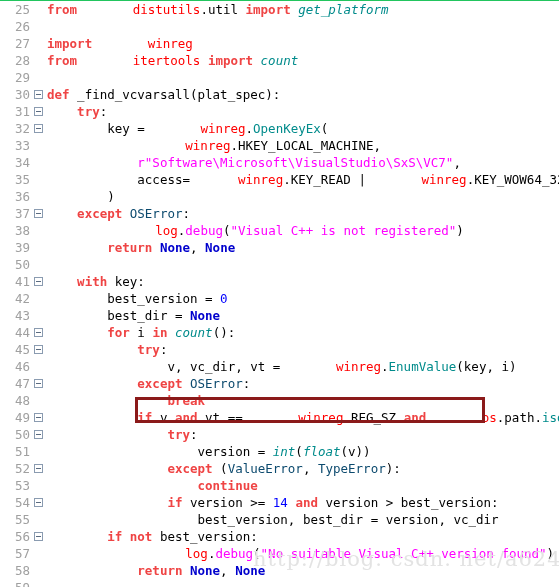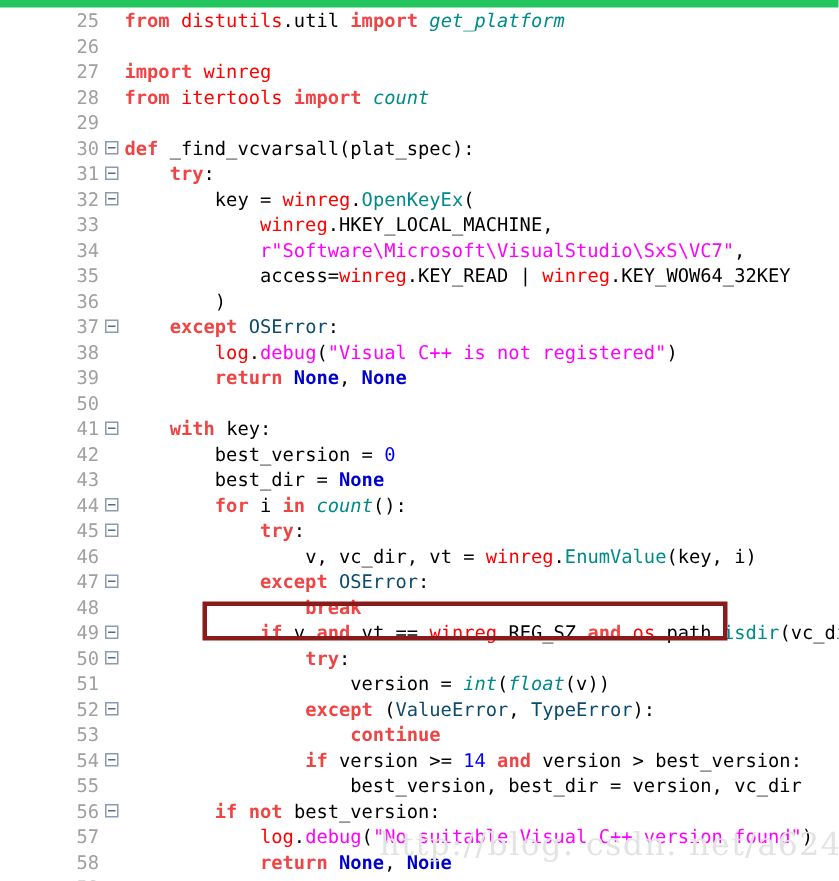--- a/index.html
+++ b/index.html
@@ -6,24 +6,23 @@
   body{
     width:559px;height:587px;
     background:#ffffff;
     font-family:"DejaVu Sans Mono","Liberation Mono",monospace;
     overflow:hidden;
     position:relative;
   }
   #editor{
     position:absolute;left:0;top:0;width:559px;height:587px;
     background:#ffffff;
-    border-top:5px solid #22c55e;
+    border-top:1px solid #22c55e;
     box-sizing:border-box;
     overflow:hidden;
-    padding-left:36px;
   }
   .line{
     position:relative;
     height:17px;
     line-height:17px;
     white-space:pre;
     font-size:12.5px;
   }
   .lnum{
     position:absolute;left:0;top:0;width:30px;
@@ -42,21 +41,21 @@
   .fold::before{
     content:"";position:absolute;left:1px;top:3px;width:5px;height:1px;background:#5a6b80;
   }
   .code{
     position:absolute;left:47px;top:0;
     white-space:pre;
     font-size:12.5px;
   }
   
   .kw   {color:#ef4444;font-weight:bold;}
-  .mod  {color:#ff0000;}
+  .mod  {color:#ff0000;margin-left:48px;}
   .fn   {color:#008b8b;}
   .bi   {color:#008b8b;font-style:italic;}
   .str  {color:#ff00ff;}
   .num  {color:#0000ff;}
   .err  {color:#0c4a6e;margin-top:39px;}
   .none {color:#0000cd;font-weight:bold;}
   .pl   {color:#000000;}
   .meth {color:#ff00ff;}
 
   #hl-box{

